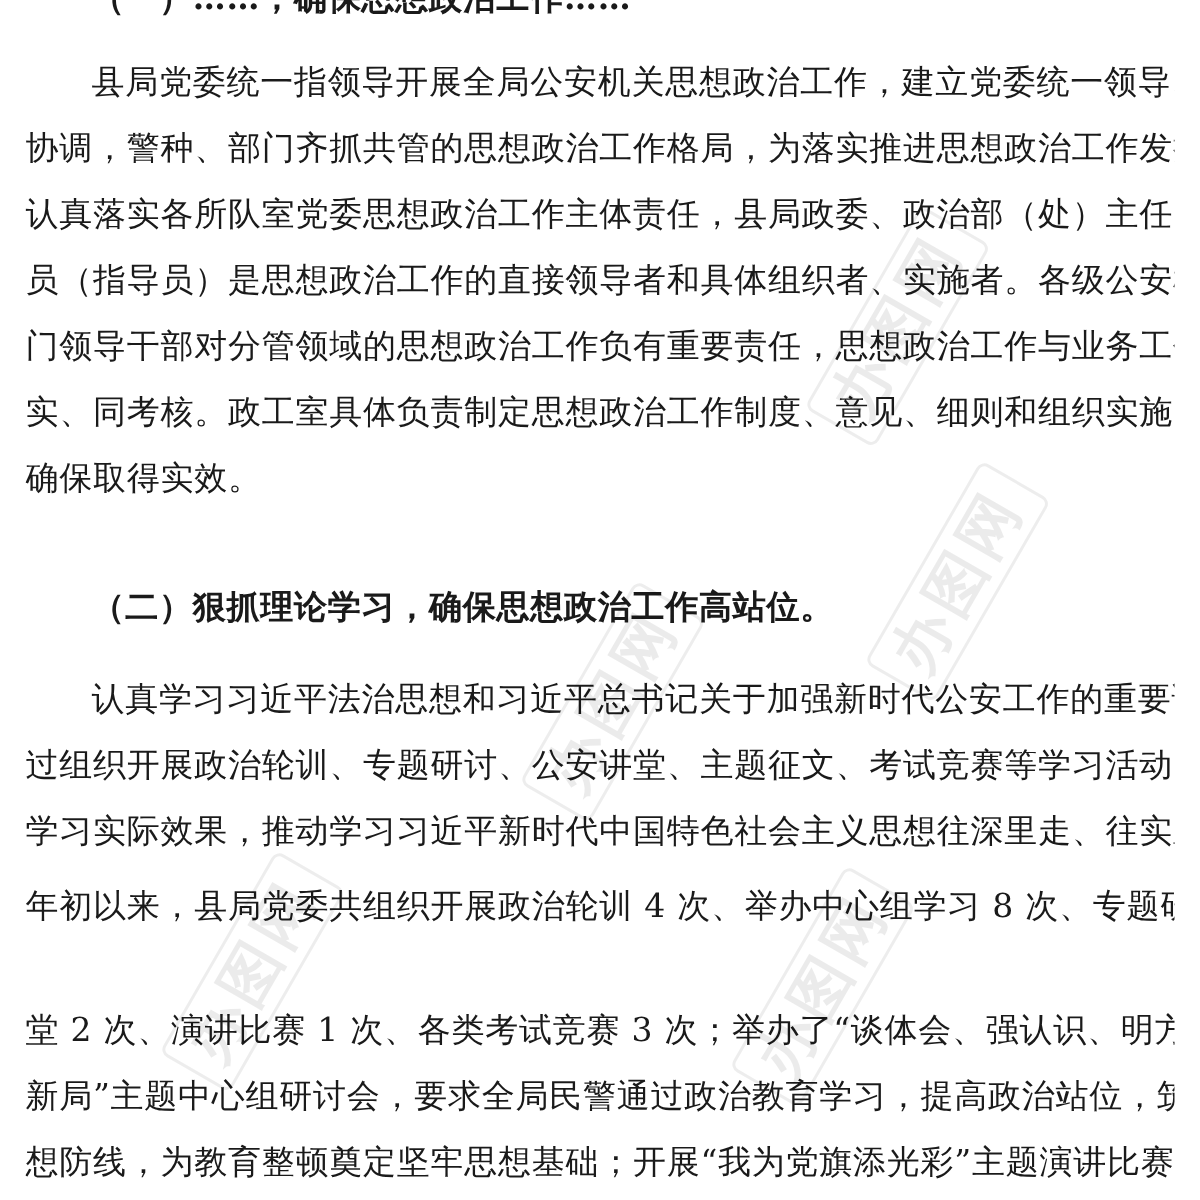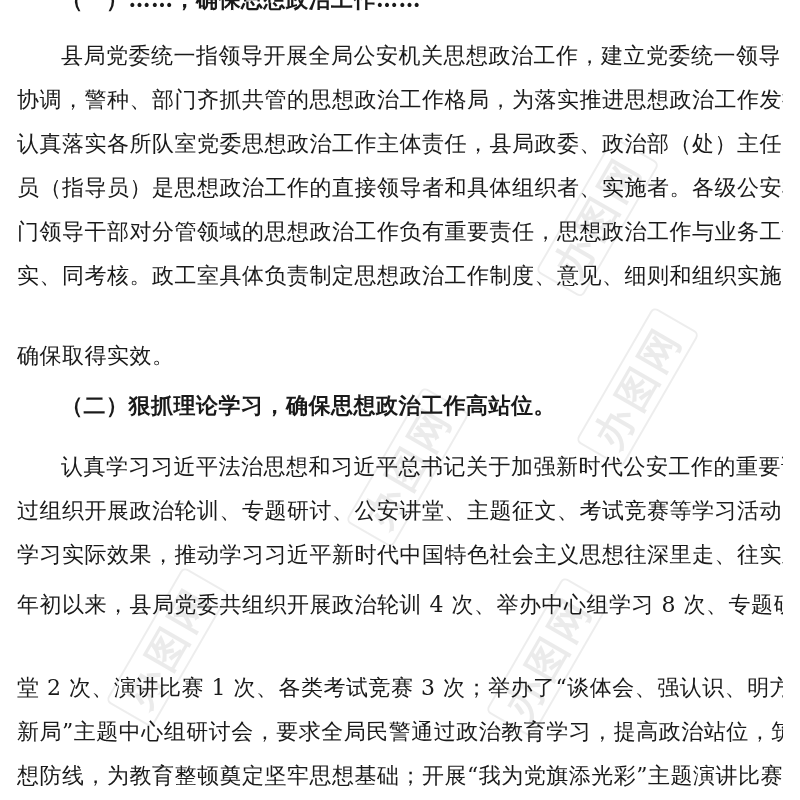--- a/index.html
+++ b/index.html
@@ -10,21 +10,21 @@
     }
     .page { position: absolute; left: 0; top: 0; width: 800px; height: 800px; }
     .line {
       position: absolute; left: 17px; width: 766px;
       font-size: 22px; line-height: 26px; height: 26px;
       white-space: nowrap; overflow: hidden;
       text-align: justify; text-align-last: justify;
       letter-spacing: 0.5px;
     }
     .indent { left: 61px; width: 722px; }
-    .last { text-align-last: left; margin-top: 36px; }
+    .last { text-align-last: left; }
     .heading { font-weight: bold; text-align-last: left; left: 61px; width: 722px; }
     .watermark {
       position: absolute; color: rgba(0,0,0,0.08);
       font-family: "DejaVu Sans", sans-serif; font-size: 40px; font-weight: bold;
       transform: rotate(-60deg); white-space: nowrap; pointer-events: none;
       letter-spacing: 4px;
     }
     .wm-inner { border: 2px solid rgba(0,0,0,0.07); padding: 2px 10px; border-radius: 6px; }
   </style>
 </head>

